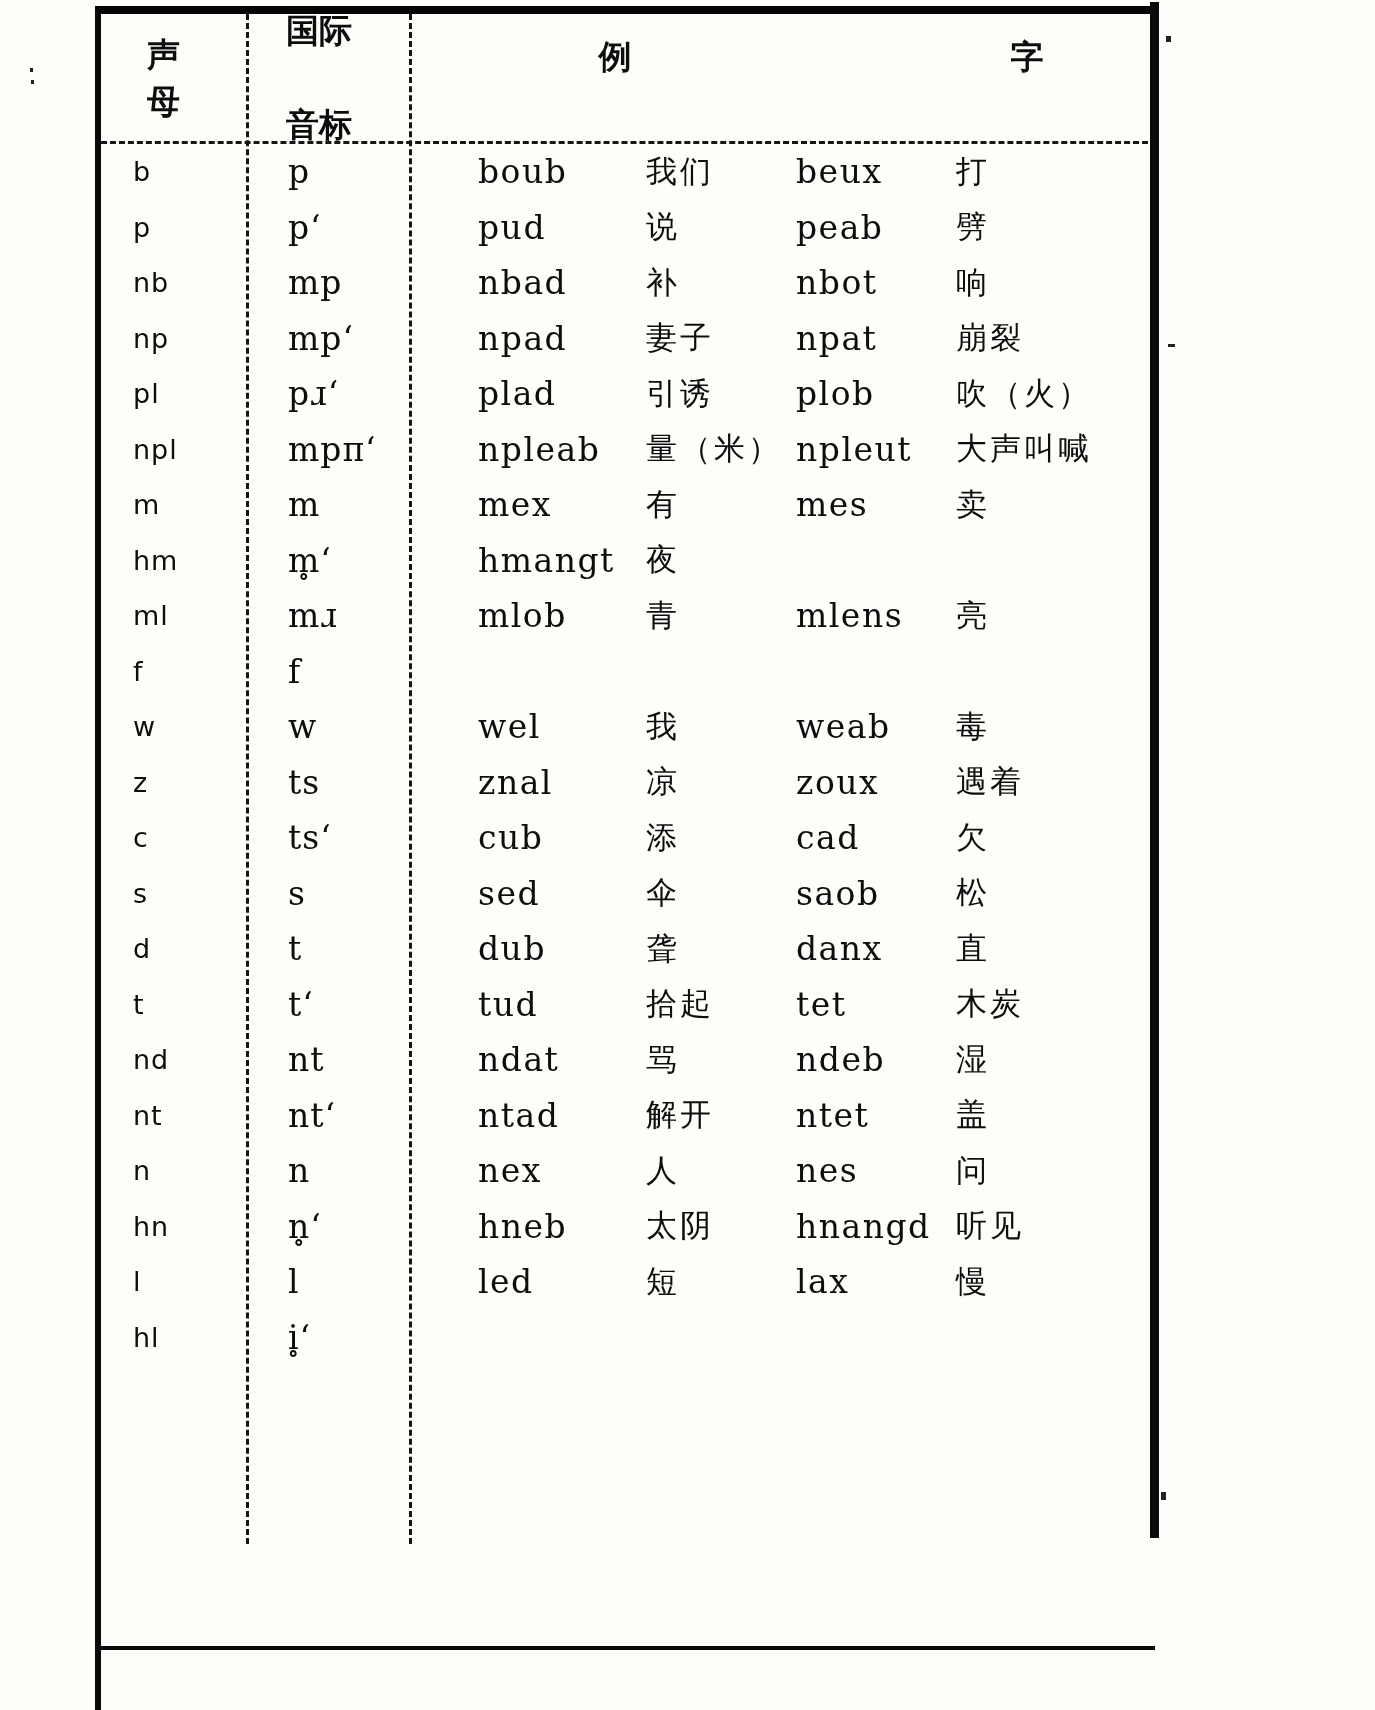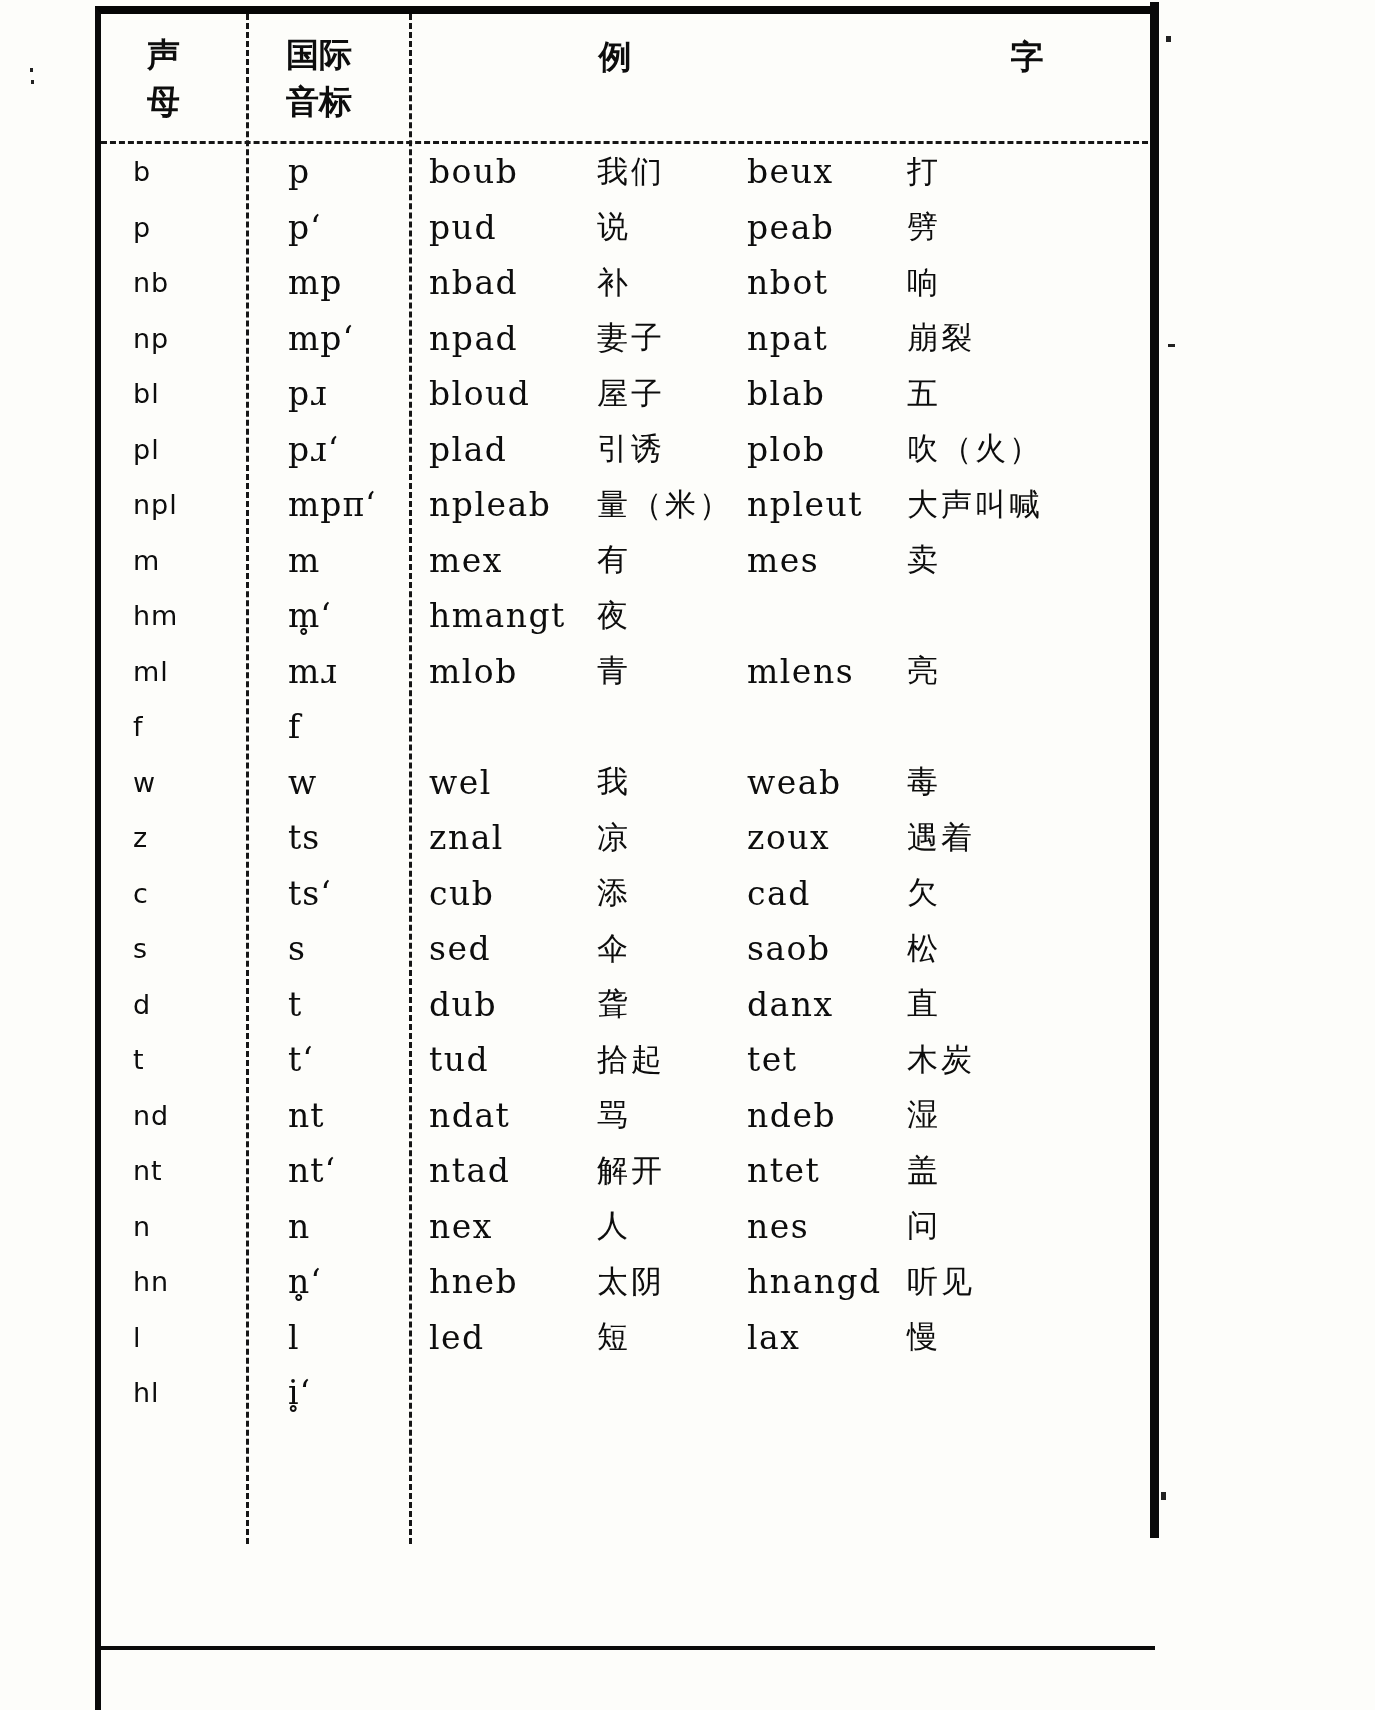--- a/index.html
+++ b/index.html
@@ -28,39 +28,39 @@
   .sep2{left:308px;}
   .header-row{
     position:relative;height:130px;
     border-bottom:3px dashed #161616;
     display:grid;grid-template-columns:145px 163px 1fr;
     box-sizing:border-box;
   }
   .hcell{display:flex;flex-direction:column;justify-content:center;gap:14px;
     font-size:33px;line-height:1;font-weight:600;}
   .hcell.c1{align-items:center;padding-right:20px;}
-  .hcell.c2{padding-left:40px;}
+  .hcell.c2{padding-left:40px;justify-content:space-between;}
   .hcell.c3{flex-direction:row;align-items:flex-start;padding-top:26px;}
   .hcell.c3 .ex-label{margin-left:76px;}
   .hcell.c3 .zi-label{margin-left:365px;}
   
   .rows{position:relative;}
   .row{
     display:grid;grid-template-columns:145px 163px 1fr;
     height:55.5px;align-items:center;box-sizing:border-box;
   }
   .cell-initial{
     padding-left:32px;
     font-family:"DejaVu Sans", sans-serif;
     font-size:27px;letter-spacing:1px;
   }
   .cell-ipa{padding-left:42px;font-size:33px;letter-spacing:1px;}
   .cell-ex-area{
     display:grid;grid-template-columns:168px 150px 160px 1fr;
-    padding-left:20px;align-items:center;
+    padding-left:69px;align-items:center;
   }
   .lat{font-size:33px;letter-spacing:1.5px;}
   .zh{font-size:31px;letter-spacing:3px;font-family:Liberation Sans, sans-serif;}
   
   .bottom-rule{
     position:absolute;left:0px;top:1632px;width:1054px;height:4px;background:#0b0b0b;
   }
   
   .speck{position:absolute;background:#222;}
   .sp1{left:30px;top:68px;width:3px;height:4px;}
@@ -126,30 +126,20 @@
           <span class="cell-initial">np</span>
           <span class="cell-ipa">mp‘</span>
           <div class="cell-ex-area">
             <span class="lat">npad</span>
             <span class="zh">妻子</span>
             <span class="lat">npat</span>
             <span class="zh">崩裂</span>
           </div>
         </div>
         <div class="row">
-          <span class="cell-initial">bl</span>
-          <span class="cell-ipa">pɹ</span>
-          <div class="cell-ex-area">
-            <span class="lat">bloud</span>
-            <span class="zh">屋子</span>
-            <span class="lat">blab</span>
-            <span class="zh">五</span>
-          </div>
-        </div>
-        <div class="row">
           <span class="cell-initial">pl</span>
           <span class="cell-ipa">pɹ‘</span>
           <div class="cell-ex-area">
             <span class="lat">plad</span>
             <span class="zh">引诱</span>
             <span class="lat">plob</span>
             <span class="zh">吹（火）</span>
           </div>
         </div>
         <div class="row">

